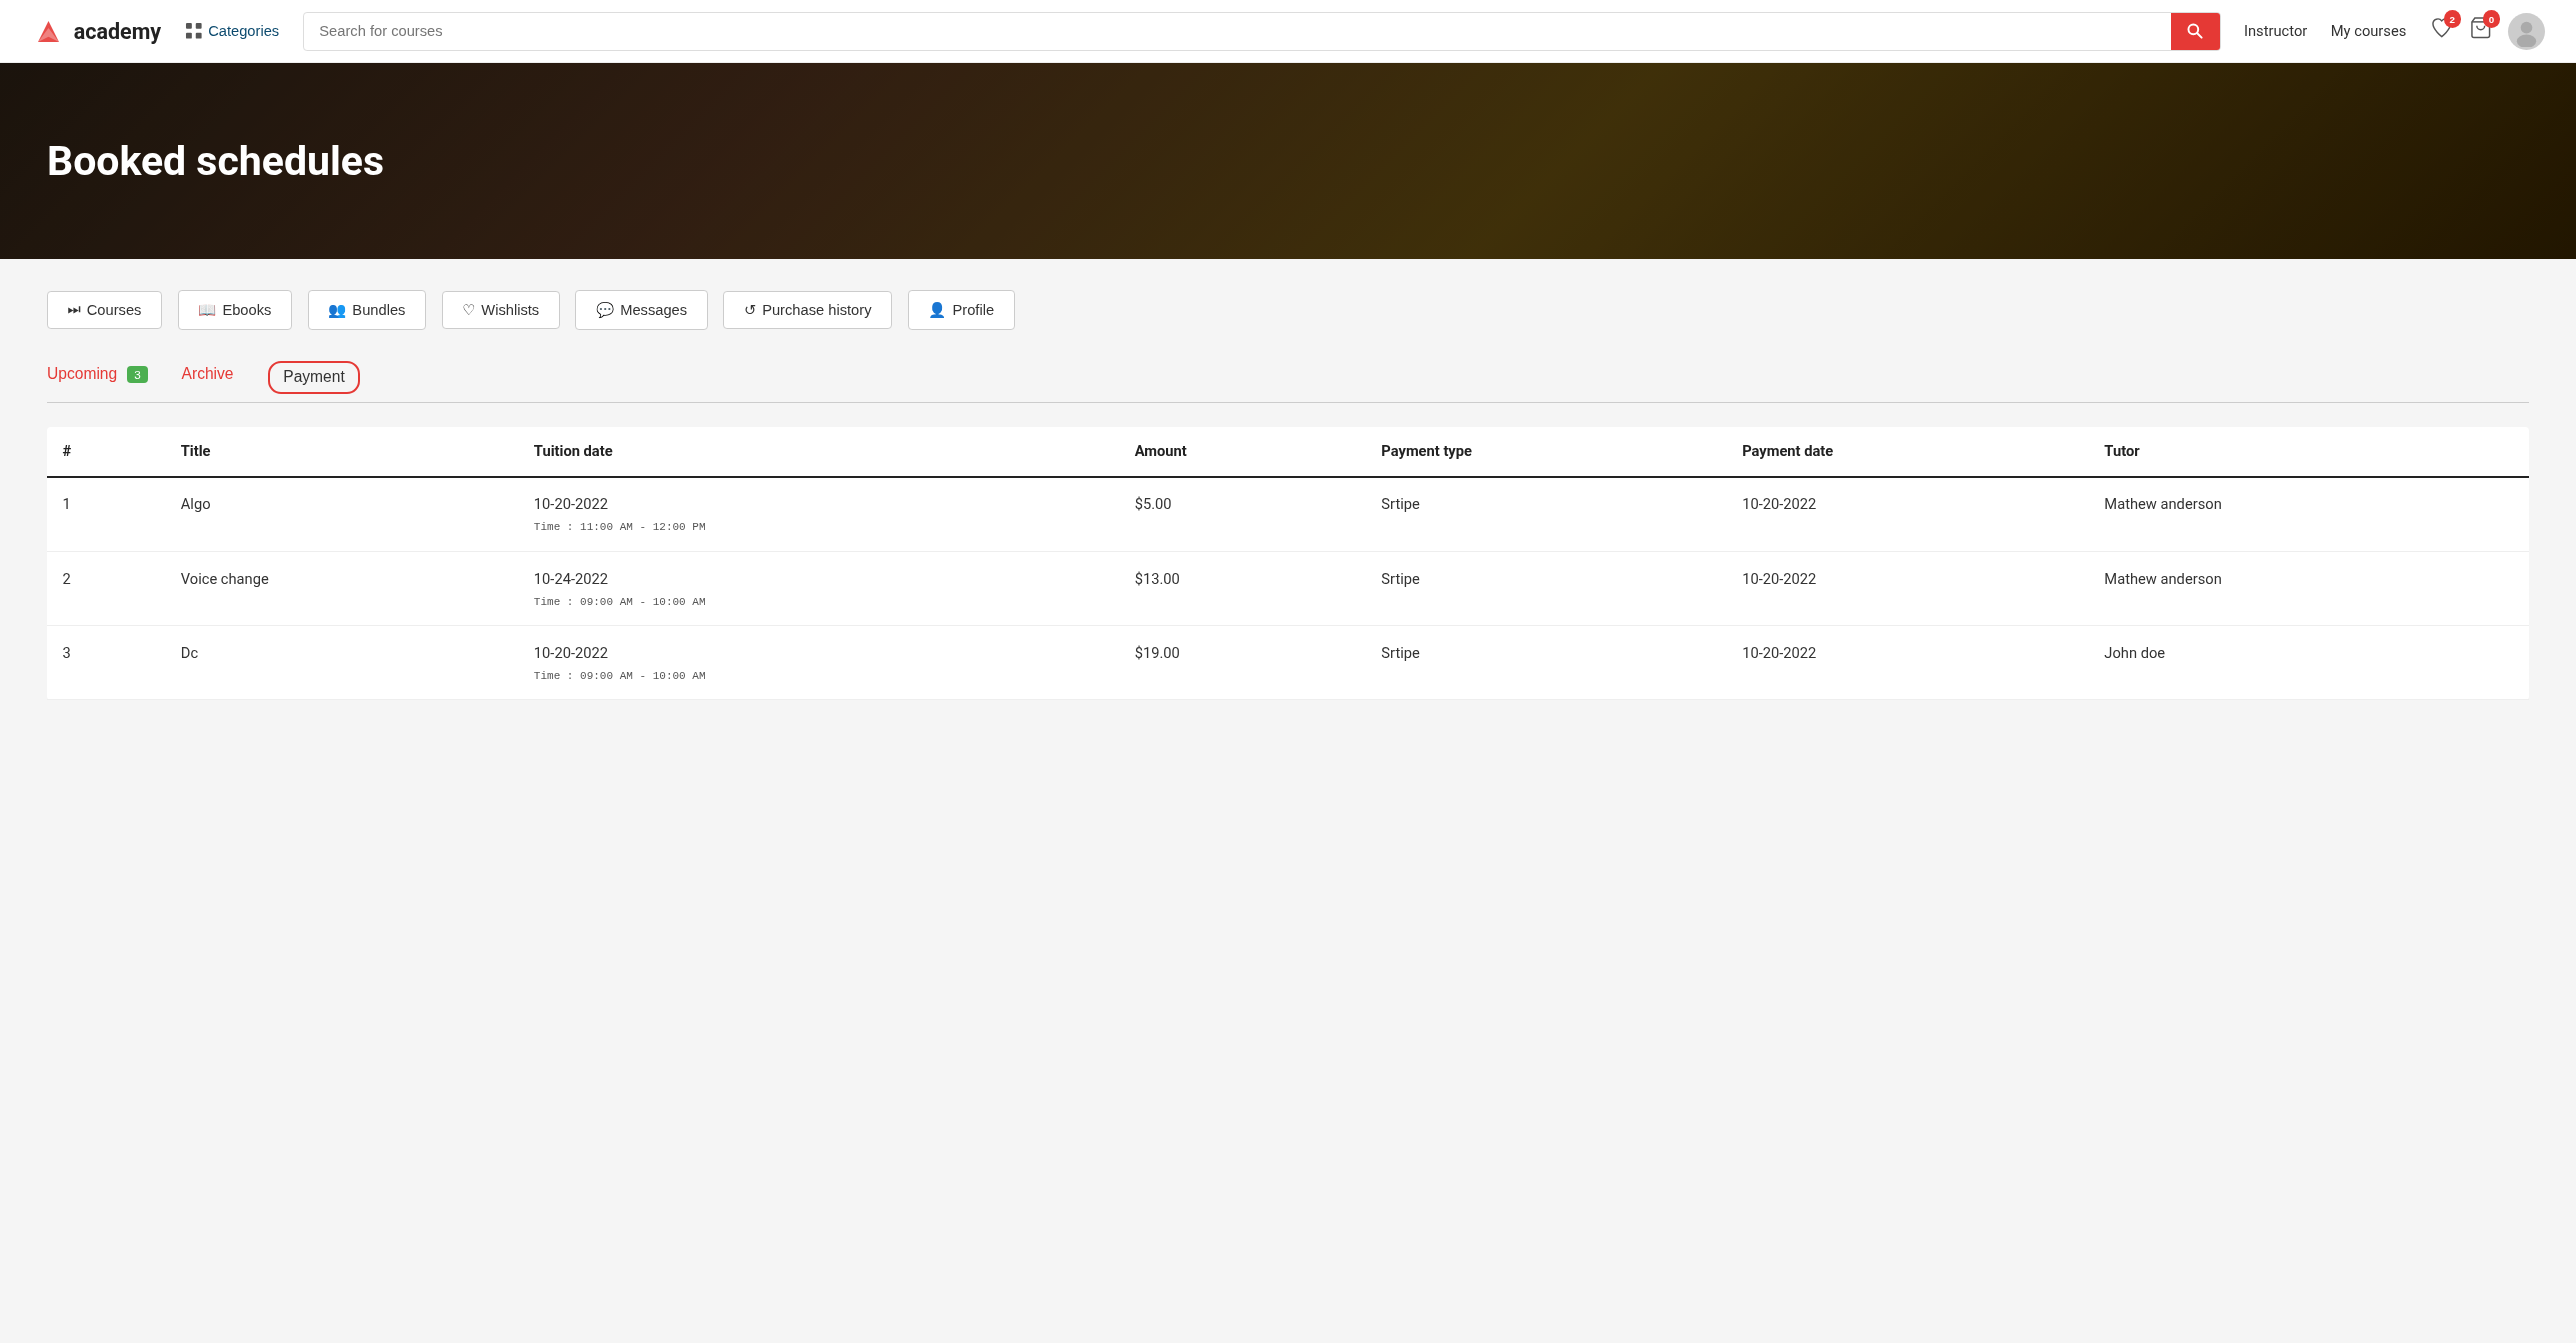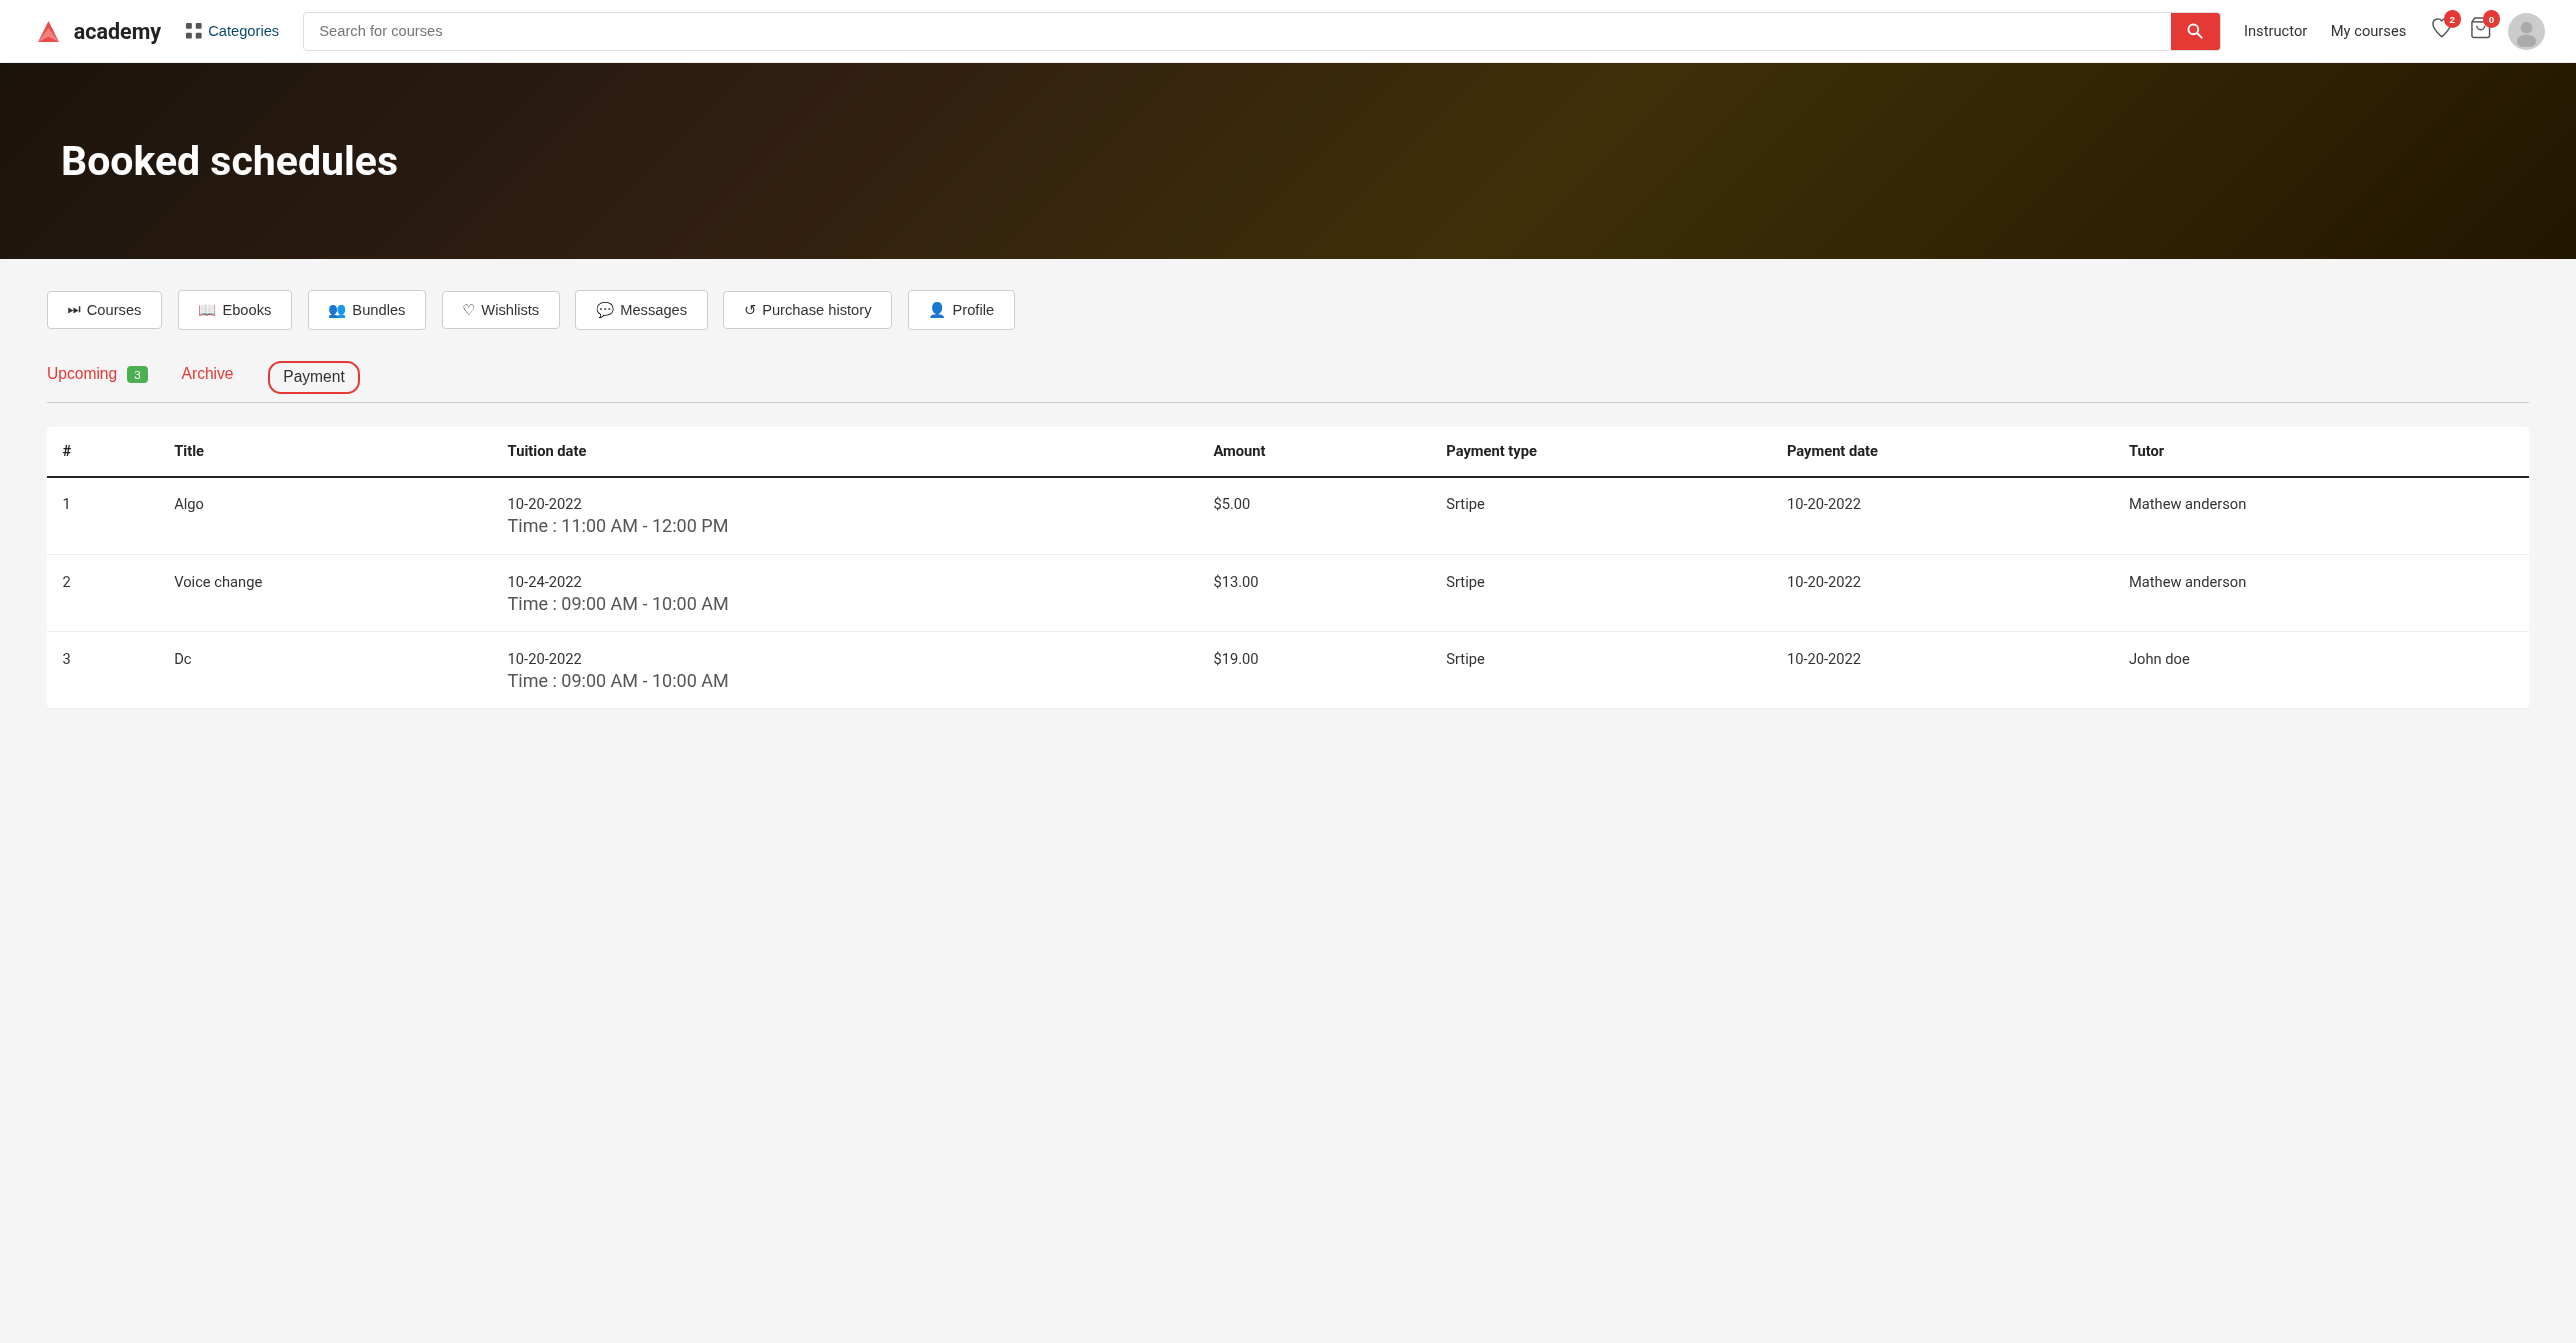--- a/index.html
+++ b/index.html
@@ -116,21 +116,21 @@
       overflow: hidden;
     }
 
     
     .hero {
       background: linear-gradient(rgba(0,0,0,0.55), rgba(0,0,0,0.55)),
                   linear-gradient(135deg, #3a2a1a 0%, #6b4226 30%, #8b6914 60%, #4a3000 100%);
       height: 196px;
       display: flex;
       align-items: center;
-      padding: 0 61px;
+      padding: 0 47px;
     }
     .hero h1 {
       color: #fff;
       font-size: 41px;
       font-weight: 700;
     }
 
     
     .main {
       background: #f5f5f5;
@@ -229,23 +229,24 @@
     }
     table tbody td {
       padding: 17.6px 15.6px;
       color: #333;
       vertical-align: top;
     }
     .td-date {
       font-size: 14.7px;
     }
     .td-time {
-      font-size: 18px;
+      font-size: 11px;
       color: #555;
-      margin-top: 2px;
+      margin-top: 8px;
+      font-family: Liberation Mono, monospace;
     }
     .divider-line {
       border: none;
       border-top: 1.5px solid #ccc;
       margin: 7.8px 0;
     }
   </style>
 </head>
 <body>
 

